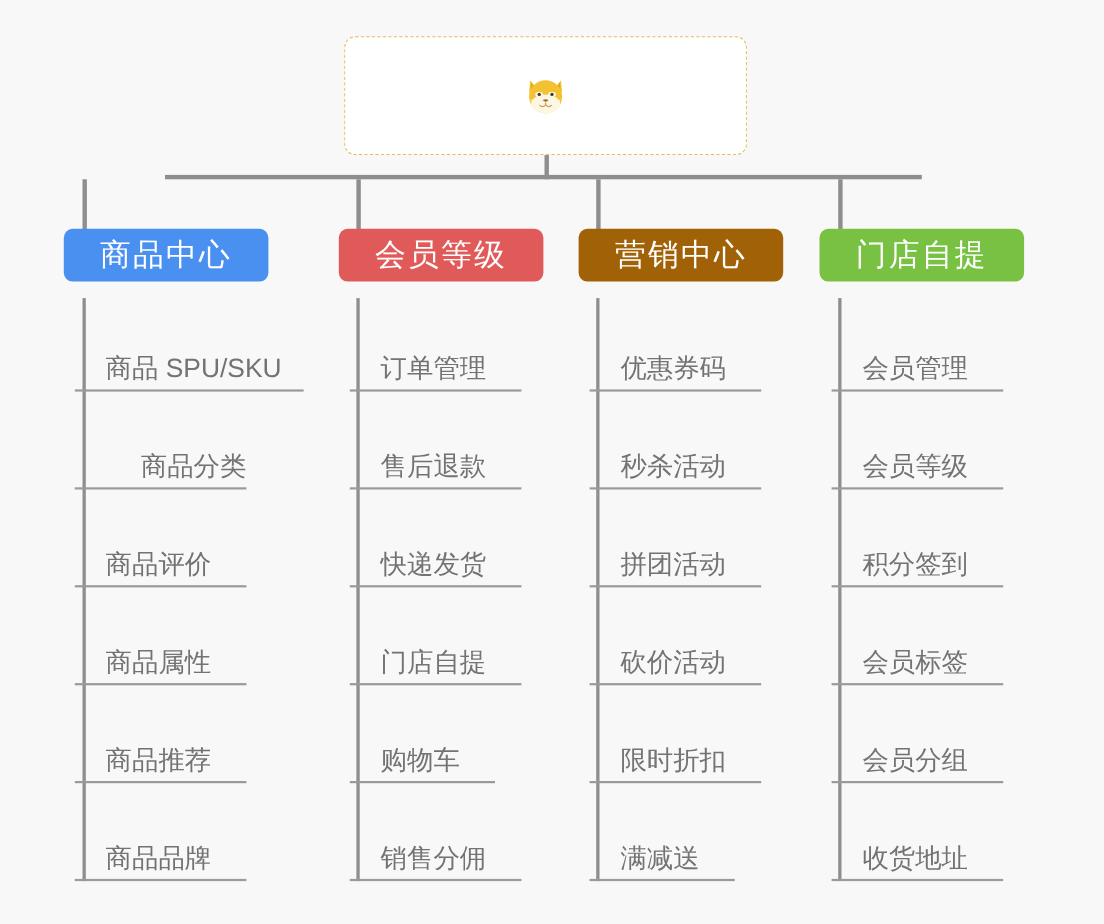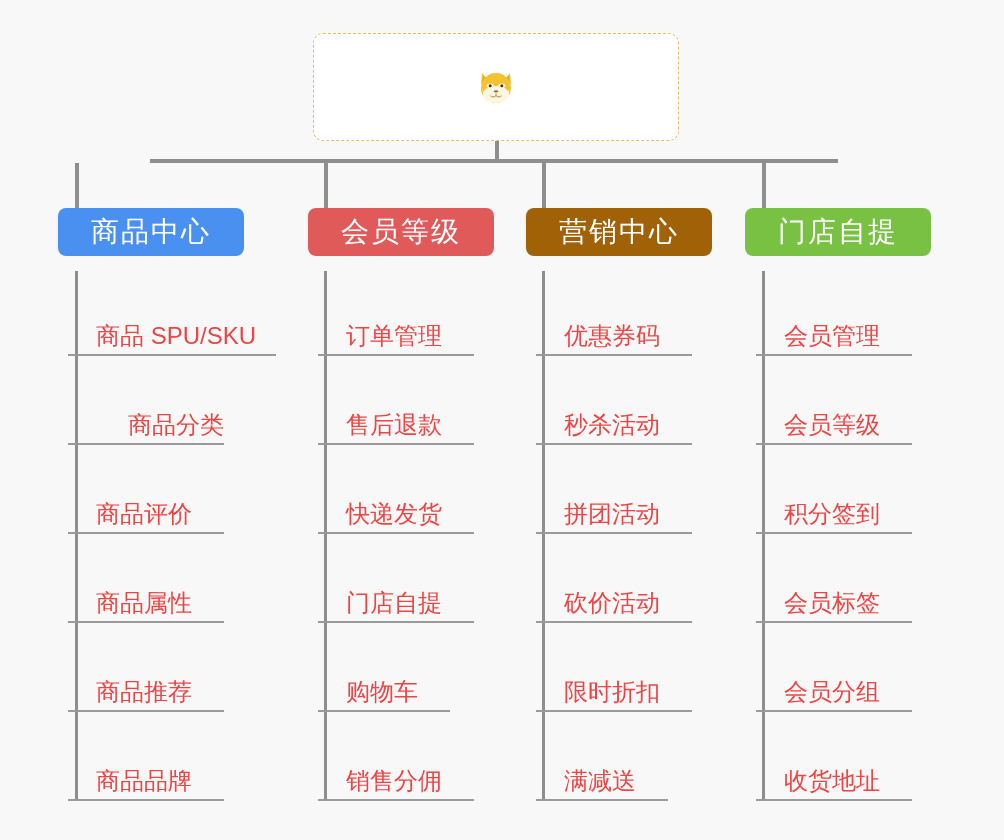--- a/index.html
+++ b/index.html
@@ -83,21 +83,21 @@
     height: 40px;
     display: flex;
     align-items: flex-end;
     box-sizing: border-box;
     border-bottom: 2px solid #9a9a9a;
     padding-bottom: 3px;
     padding-left: 28px;
   }
   .leaf-label {
     font-size: 24px;
-    color: #ef4444;
+    color: #737373;
     white-space: nowrap;
     line-height: 30px;
   }
 </style>
 </head>
 <body>
 
 <div id="mindmap">
 
   <div class="root-node">

